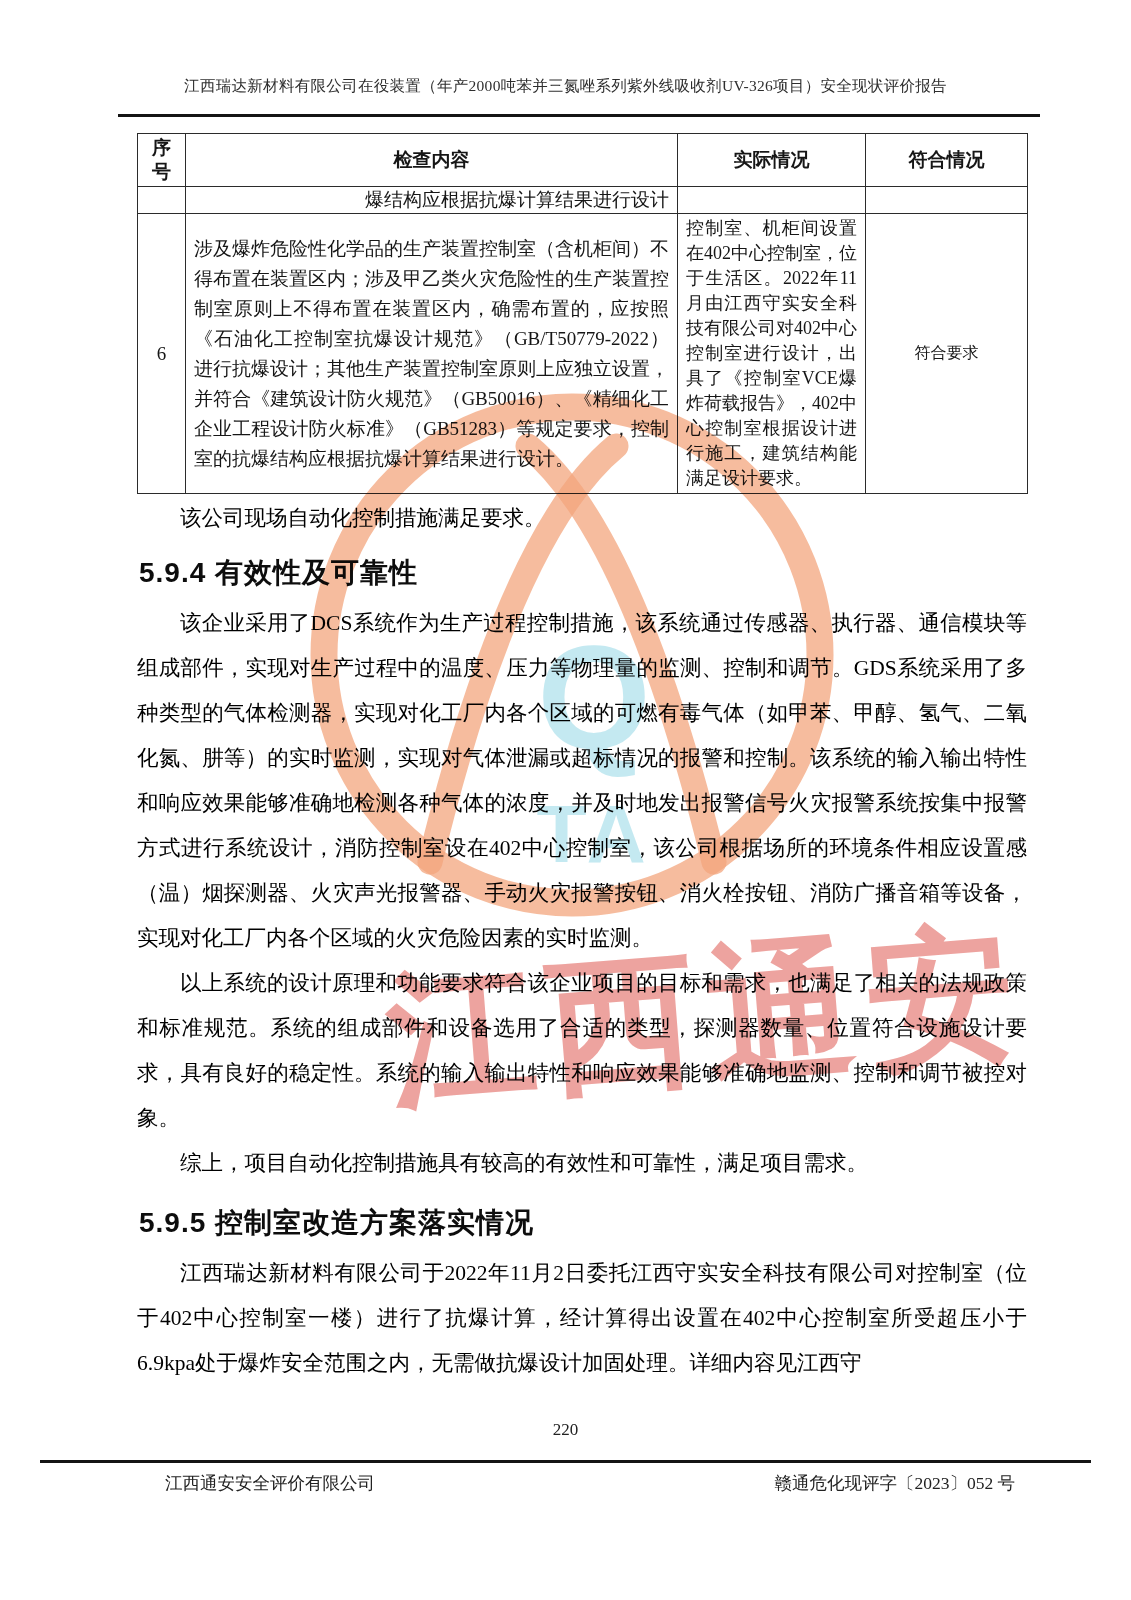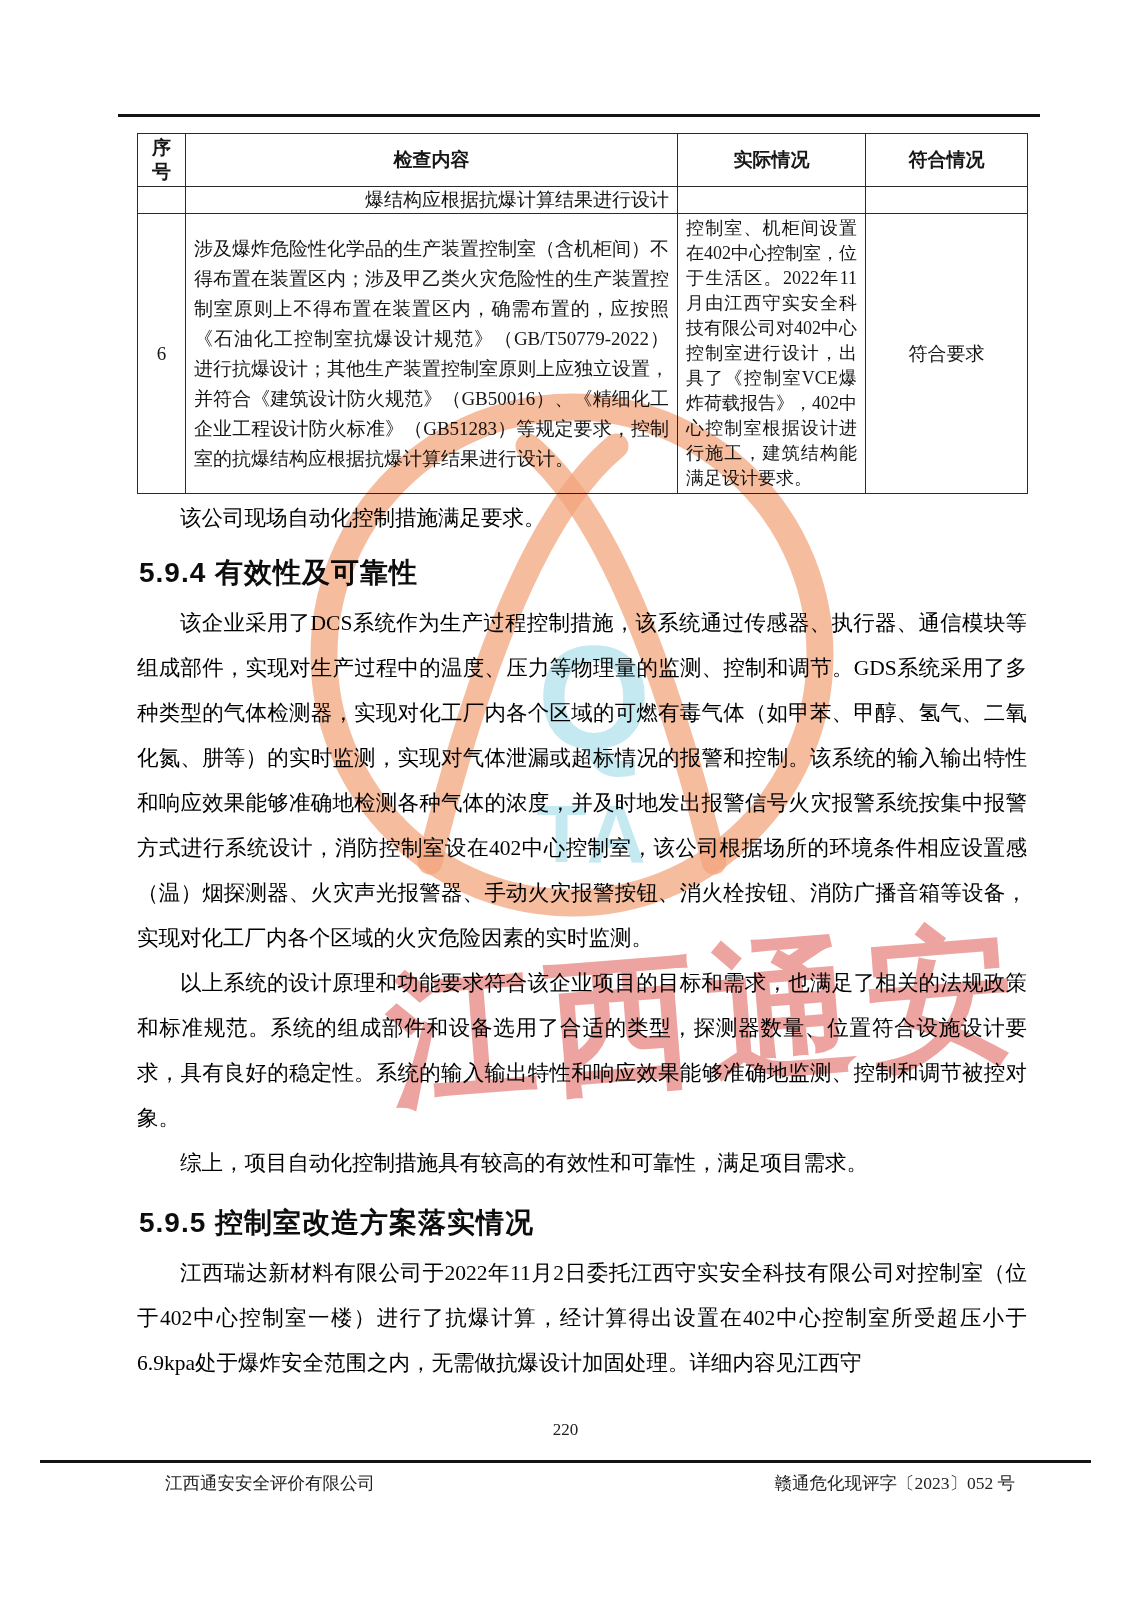--- a/index.html
+++ b/index.html
@@ -39,21 +39,21 @@
   tr.main-row td{height:275px;}
   td.cell-no{text-align:center;font-size:19px;}
   td.cell-content{
     text-align:justify;text-justify:inter-ideograph;
     line-height:30px;font-size:19px;vertical-align:middle;
   }
   td.cell-actual{
     text-align:justify;text-justify:inter-ideograph;
     line-height:25px;font-size:18px;padding:4px 8px;vertical-align:middle;
   }
-  td.cell-conform{text-align:center;font-size:19px;}
+  td.cell-conform{text-align:center;font-size:16px;}
   
   .p{
     margin:0;font-size:21.5px;line-height:45px;
     text-align:justify;text-justify:inter-ideograph;text-indent:2em;
     color:#000000;
   }
   .p.note{margin-top:6px;line-height:36px;}
   h2.sec{
     margin:18px 0 9px 2px;
     font-family:"Liberation Sans","DejaVu Sans",sans-serif;
@@ -85,20 +85,21 @@
     color:rgba(223,87,80,0.55);
     letter-spacing:12px;white-space:nowrap;
     transform:rotate(-4.5deg);transform-origin:left center;
   }
 </style>
 </head>
 <body>
 
 <div class="page">
 
+  <div class="doc-header">江西瑞达新材料有限公司在役装置（年产2000吨苯并三氮唑系列紫外线吸收剂UV-326项目）安全现状评价报告</div>
   <div class="header-rule"></div>
 
   <div class="main">
 
     <table class="check">
       <colgroup>
         <col class="col-no">
           <col class="col-content">
           <col class="col-actual">
           <col class="col-conform">

